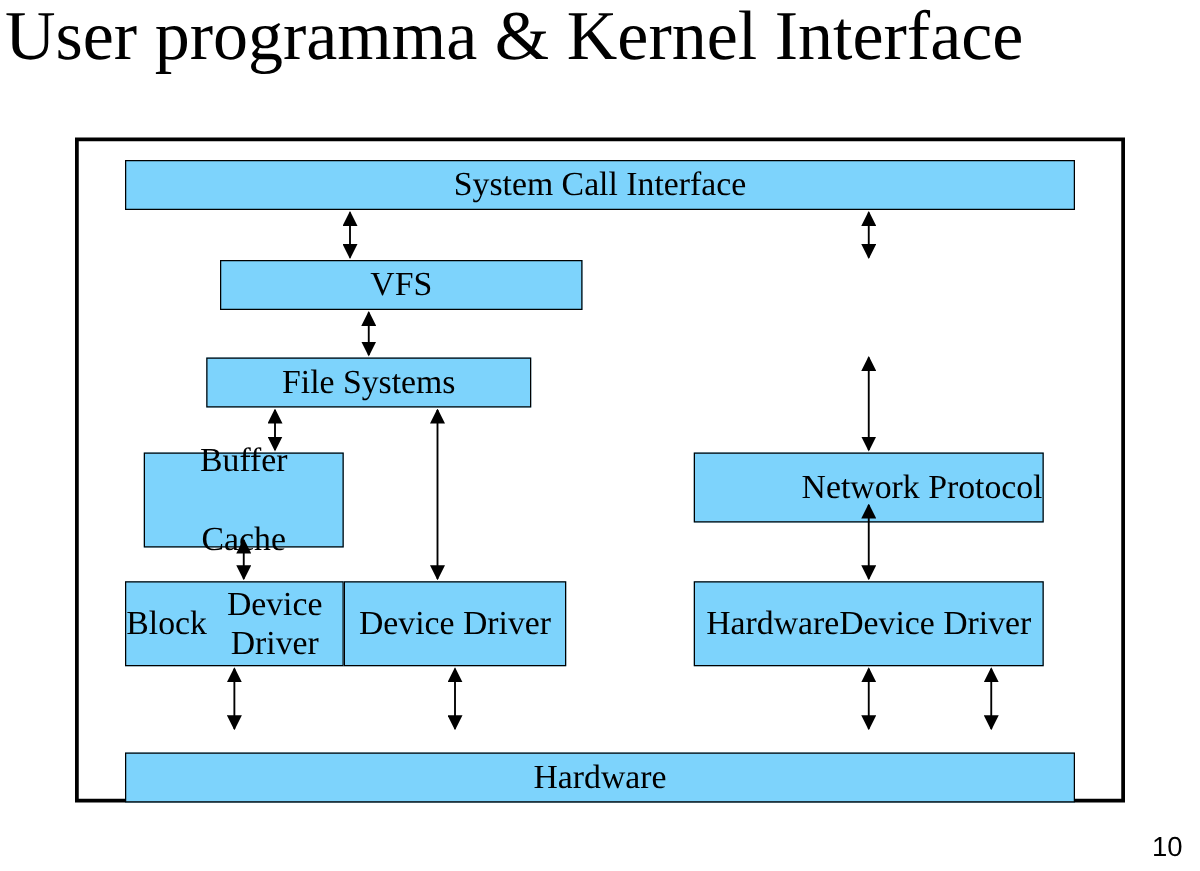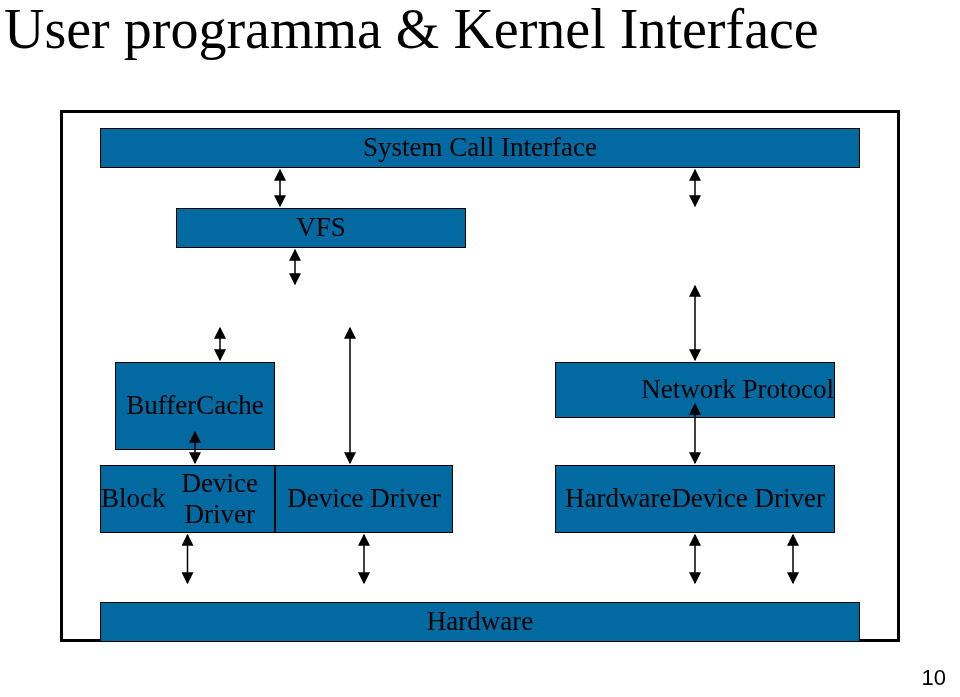--- a/index.html
+++ b/index.html
@@ -33,21 +33,21 @@
     left: 60px;
     top: 110px;
     width: 840px;
     height: 532px;
     border: 3px solid #000;
     box-sizing: border-box;
   }
   .node {
     position: absolute;
     border: 1.5px solid #000;
-    background: #0369a1;
+    background: #7dd3fc;
     display: flex;
     align-items: center;
     justify-content: center;
     text-align: center;
     font-size: 27px;
     line-height: 1.15;
     box-sizing: border-box;
   }
   .slide-num {
     position: absolute;
@@ -72,21 +72,24 @@
   <div class="title">User programma &amp; Kernel Interface</div>
 
   <div class="kernel-box"></div>
 
   <div class="node" style="left: 100px; top: 128px; width: 760px; height: 40px;">
       <span>System Call Interface</span>
     </div>
   <div class="node" style="left: 135px; top: 208px; width: 290px; height: 40px; margin-left: 41px;">
       <span>VFS</span>
     </div>
-  <div class="node" style="left: 115px; top: 362px; width: 160px; height: 88px;">
+  <div class="node" style="left: 165px; top: 286px; width: 260px; height: 40px;">
+      <span>File Systems</span>
+    </div>
+  <div class="node" style="left: 115px; top: 362px; width: 160px; height: 76px; flex-direction: column;">
       <span>Buffer</span>
       <br>
       <span>Cache</span>
     </div>
   <div class="node" style="left: 555px; top: 362px; width: 280px; height: 56px; justify-content: flex-end;">
       <span>Network Protocol</span>
     </div>
   <div class="node" style="left: 100px; top: 465px; width: 175px; height: 68px;">
       <span>Block</span>
       <br>

